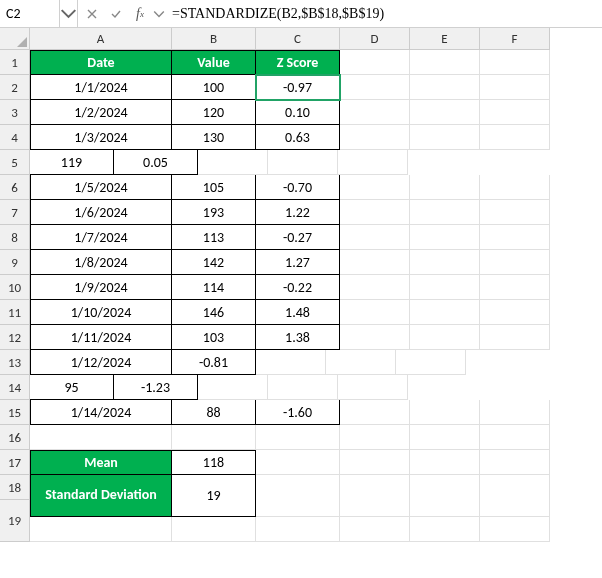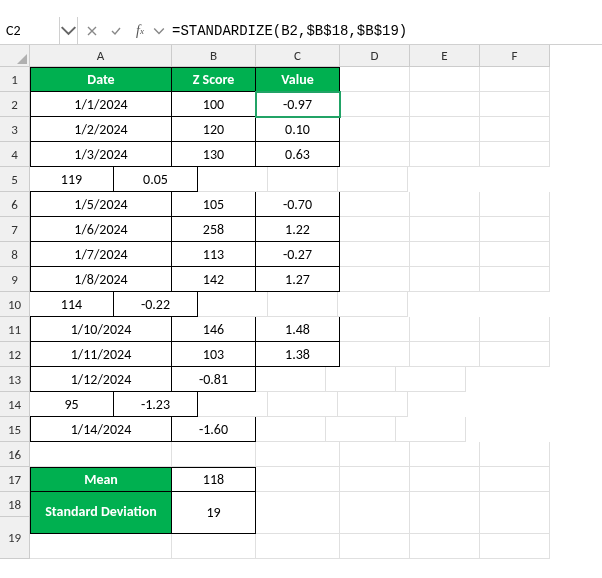--- a/index.html
+++ b/index.html
@@ -1,26 +1,26 @@
 <!DOCTYPE html>
 <html><head>
 <meta charset="utf-8">
 <style>
 * { box-sizing: border-box; margin: 0; padding: 0; }
 body { font-family: Calibri, sans-serif; font-size: 14px; color: #000; background: #fff; overflow: hidden; }
 
 
-.formula-bar { display: flex; align-items: flex-end; height: 28px; border-bottom: 1px solid #d0d0d0; background: #fff; margin-top: 17px; }
+.formula-bar { display: flex; align-items: flex-end; height: 28px; border-bottom: 1px solid #d0d0d0; background: #fff; }
 .name-box { width: 60px; padding: 0 6px; border-right: 1px solid #d0d0d0; background: #fff; display: flex; align-items: center; height: 100%; }
 .name-box input { border: none; width: 100%; font-family: Calibri, sans-serif; font-size: 14px; outline: none; }
 .name-box-dd { width: 18px; display: flex; justify-content: center; align-items: center; color: #666; border-right: 1px solid #d0d0d0; height: 100%; }
 .fb-divider { width: 2px; }
 .fb-btn { width: 24px; display: flex; justify-content: center; align-items: center; color: #666; height: 100%; }
 .fb-btn svg { width: 12px; height: 12px; }
-.formula-input { flex: 1; padding: 0 6px; height: 100%; display: flex; align-items: center; font-family: Liberation Mono, monospace; font-size: 14px; }
+.formula-input { flex: 1; padding: 0 6px; height: 100%; display: flex; align-items: center; font-family: Liberation Serif, serif; font-size: 14px; }
 
 
 .grid-wrap { position: relative; }
 .corner { position: absolute; top:0; left:0; width:30px; height:22px; background:#f0f0f0; border-right:1px solid #ccc; border-bottom:1px solid #ccc; }
 .corner::after { content:''; position:absolute; right:2px; bottom:2px; width:0; height:0; border-left:10px solid transparent; border-bottom:10px solid #b0b0b0;}
 .col-headers { display:flex; margin-left:30px; }
 .ch { background:#f0f0f0; border-right:1px solid #ccc; border-bottom:1px solid #ccc; text-align:center; height:22px; line-height:22px; color:#333; font-size:13px;}
 .row-headers { position:absolute; top:22px; left:0; width:30px; }
 .rh { background:#f0f0f0; border-right:1px solid #ccc; border-bottom:1px solid #ccc; height:25px; display:flex; align-items:center; justify-content:center; color:#333; font-size:13px;}
 .cells { margin-left:30px; position:relative; }
@@ -106,22 +106,22 @@
       <div class="rh">16</div>
       <div class="rh">17</div>
       <div class="rh">18</div>
       <div class="rh r19" style="height: 42px;">19</div>
       <div class="rh">20</div>
     </div>
 
   <div class="cells" id="cells">
       <div class="row">
         <div class="cell cA th bord bord-top bord-left">Date</div>
+        <div class="cell cB th bord bord-top">Value</div>
         <div class="cell cC th bord bord-top">Z Score</div>
-        <div class="cell cB th bord bord-top">Value</div>
         <div class="cell cD"></div>
         <div class="cell cE"></div>
         <div class="cell cF"></div>
       </div>
       <div class="row">
         <div class="cell cA bord bord-left">1/1/2024</div>
         <div class="cell cB bord">100</div>
         <div class="cell cC bord sel">-0.97</div>
         <div class="cell cD"></div>
         <div class="cell cE"></div>
@@ -153,21 +153,21 @@
       <div class="row">
         <div class="cell cA bord bord-left">1/5/2024</div>
         <div class="cell cB bord">105</div>
         <div class="cell cC bord">-0.70</div>
         <div class="cell cD"></div>
         <div class="cell cE"></div>
         <div class="cell cF"></div>
       </div>
       <div class="row">
         <div class="cell cA bord bord-left">1/6/2024</div>
-        <div class="cell cB bord">258</div>
+        <div class="cell cB bord">193</div>
         <div class="cell cC bord">1.22</div>
         <div class="cell cD"></div>
         <div class="cell cE"></div>
         <div class="cell cF"></div>
       </div>
       <div class="row">
         <div class="cell cA bord bord-left">1/7/2024</div>
         <div class="cell cB bord">113</div>
         <div class="cell cC bord">-0.27</div>
         <div class="cell cD"></div>
@@ -176,20 +176,21 @@
       </div>
       <div class="row">
         <div class="cell cA bord bord-left">1/8/2024</div>
         <div class="cell cB bord">142</div>
         <div class="cell cC bord">1.27</div>
         <div class="cell cD"></div>
         <div class="cell cE"></div>
         <div class="cell cF"></div>
       </div>
       <div class="row">
+        <div class="cell cA bord bord-left">1/9/2024</div>
         <div class="cell cB bord">114</div>
         <div class="cell cC bord">-0.22</div>
         <div class="cell cD"></div>
         <div class="cell cE"></div>
         <div class="cell cF"></div>
       </div>
       <div class="row">
         <div class="cell cA bord bord-left">1/10/2024</div>
         <div class="cell cB bord">146</div>
         <div class="cell cC bord">1.48</div>
@@ -214,20 +215,21 @@
       </div>
       <div class="row">
         <div class="cell cB bord">95</div>
         <div class="cell cC bord">-1.23</div>
         <div class="cell cD"></div>
         <div class="cell cE"></div>
         <div class="cell cF"></div>
       </div>
       <div class="row">
         <div class="cell cA bord bord-left">1/14/2024</div>
+        <div class="cell cB bord">88</div>
         <div class="cell cC bord">-1.60</div>
         <div class="cell cD"></div>
         <div class="cell cE"></div>
         <div class="cell cF"></div>
       </div>
       <div class="row">
         <div class="cell cA"></div>
         <div class="cell cB"></div>
         <div class="cell cC"></div>
         <div class="cell cD"></div>

